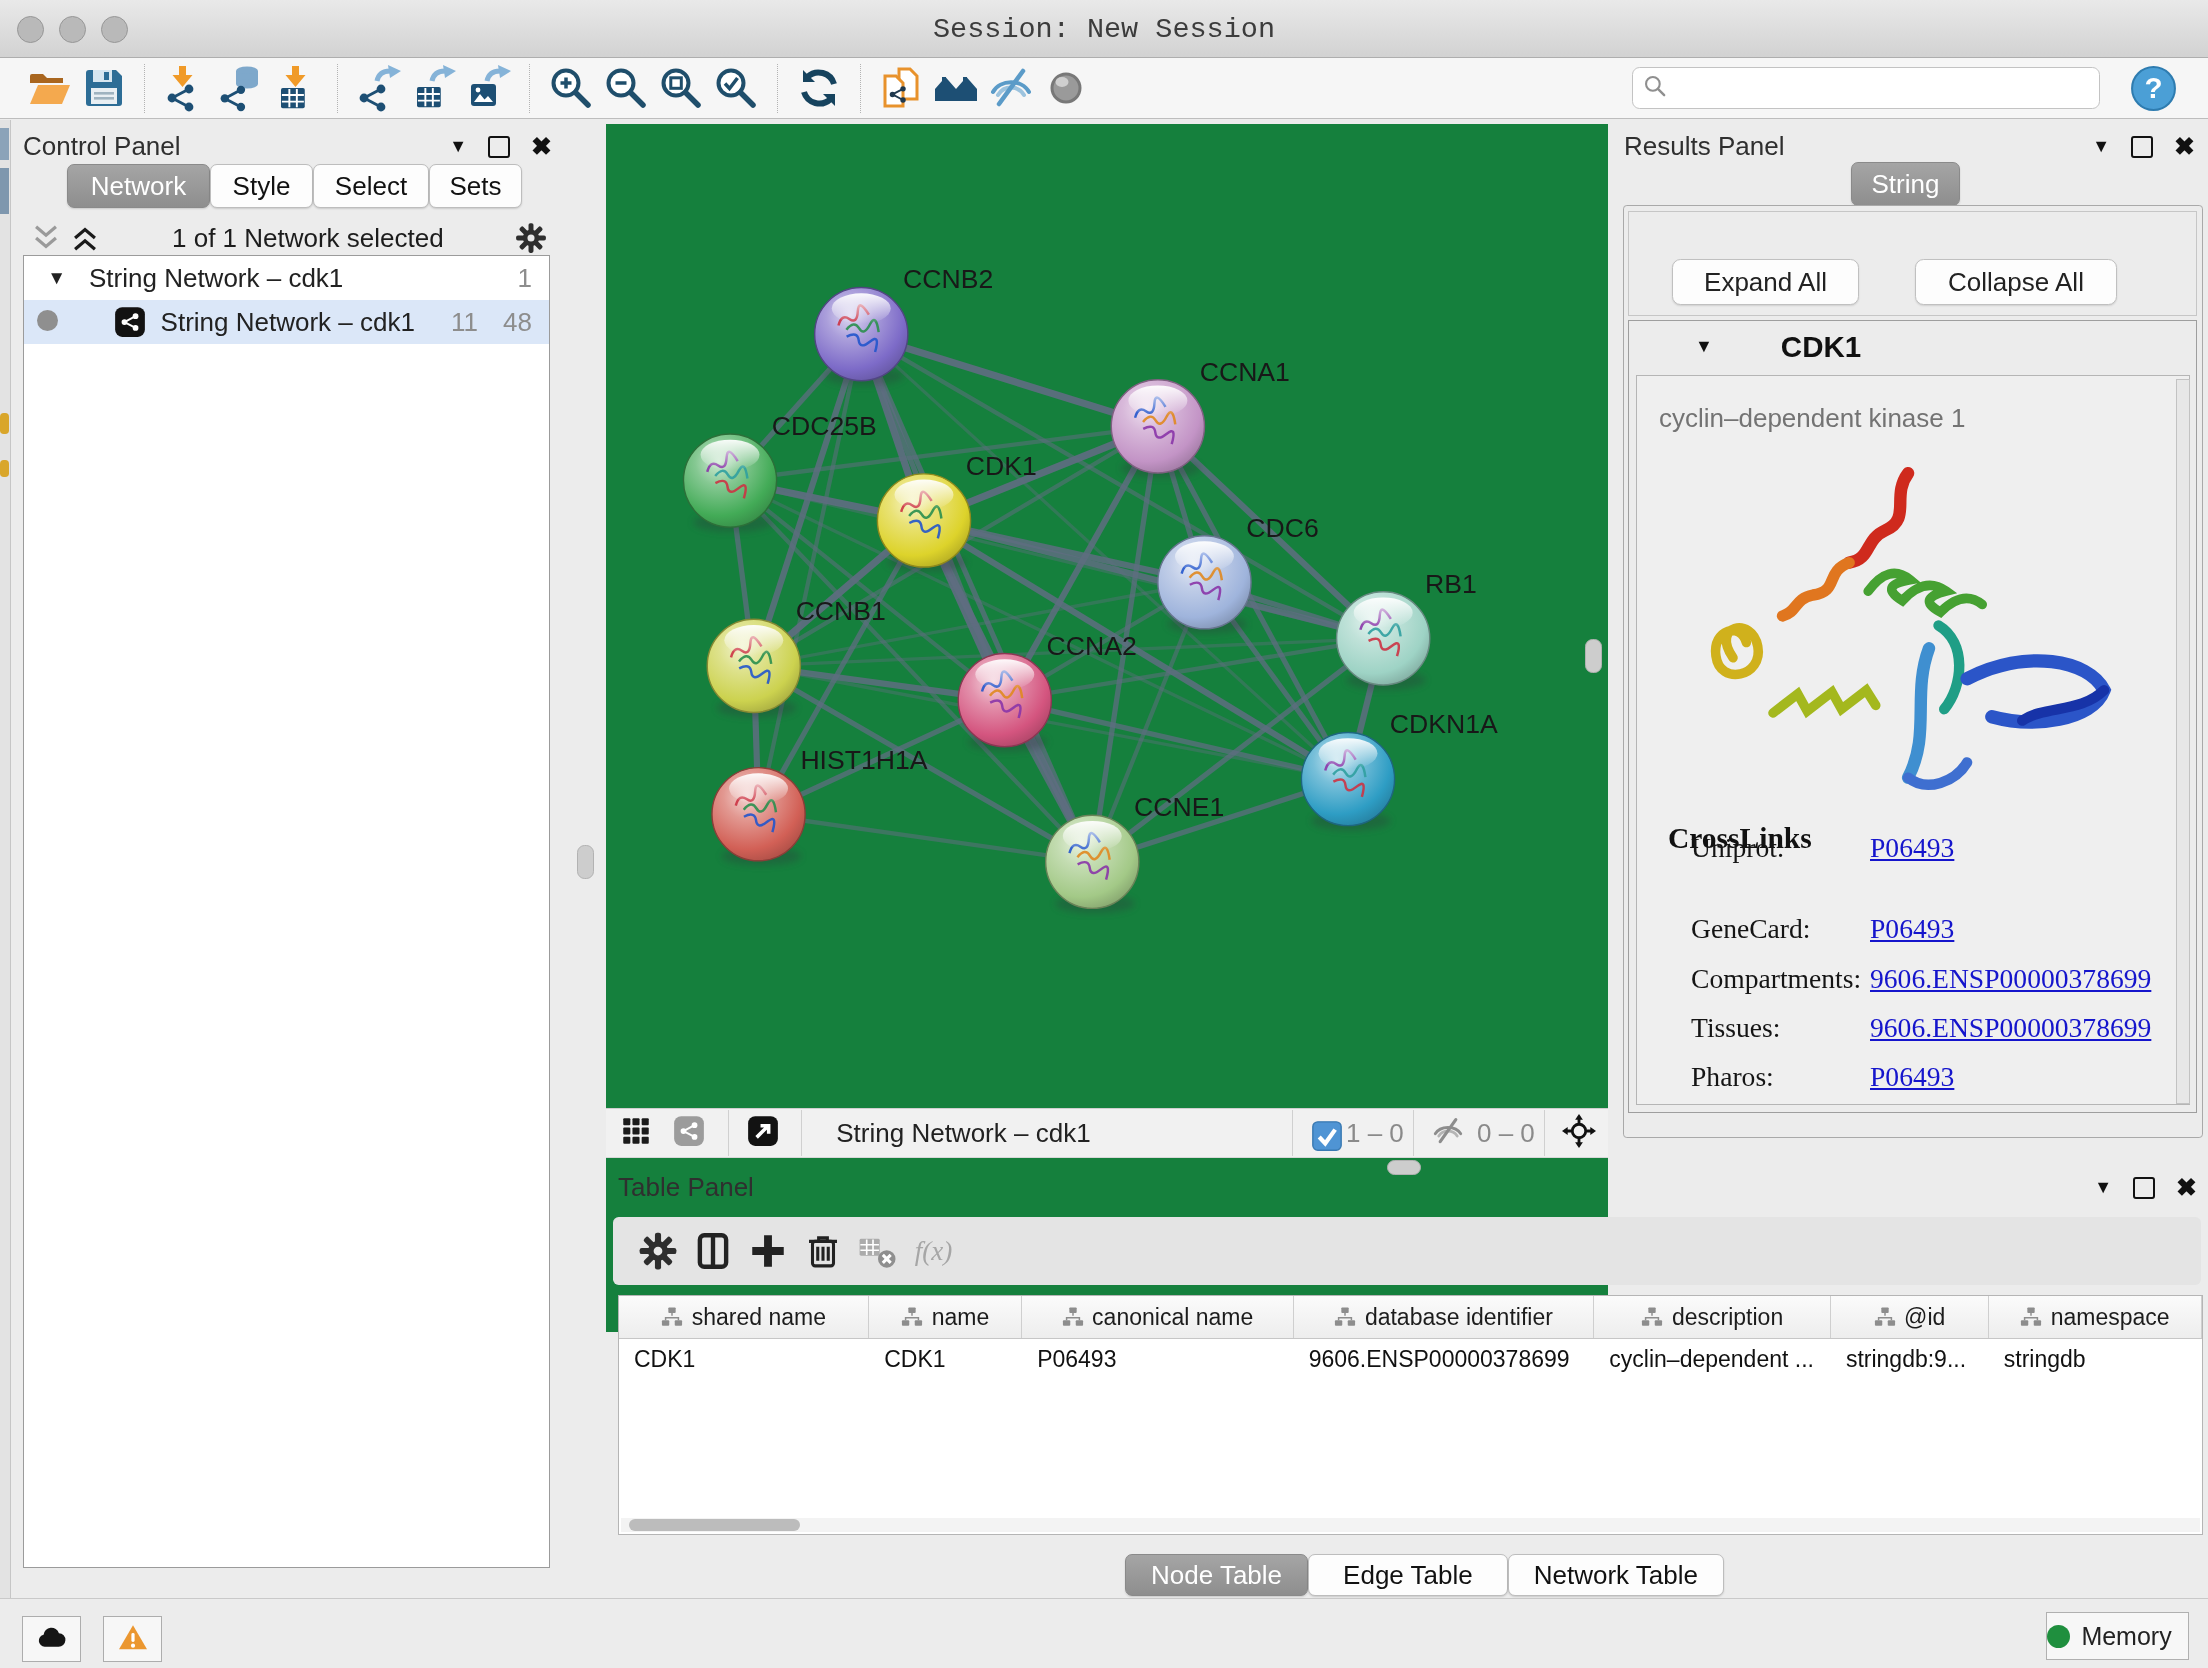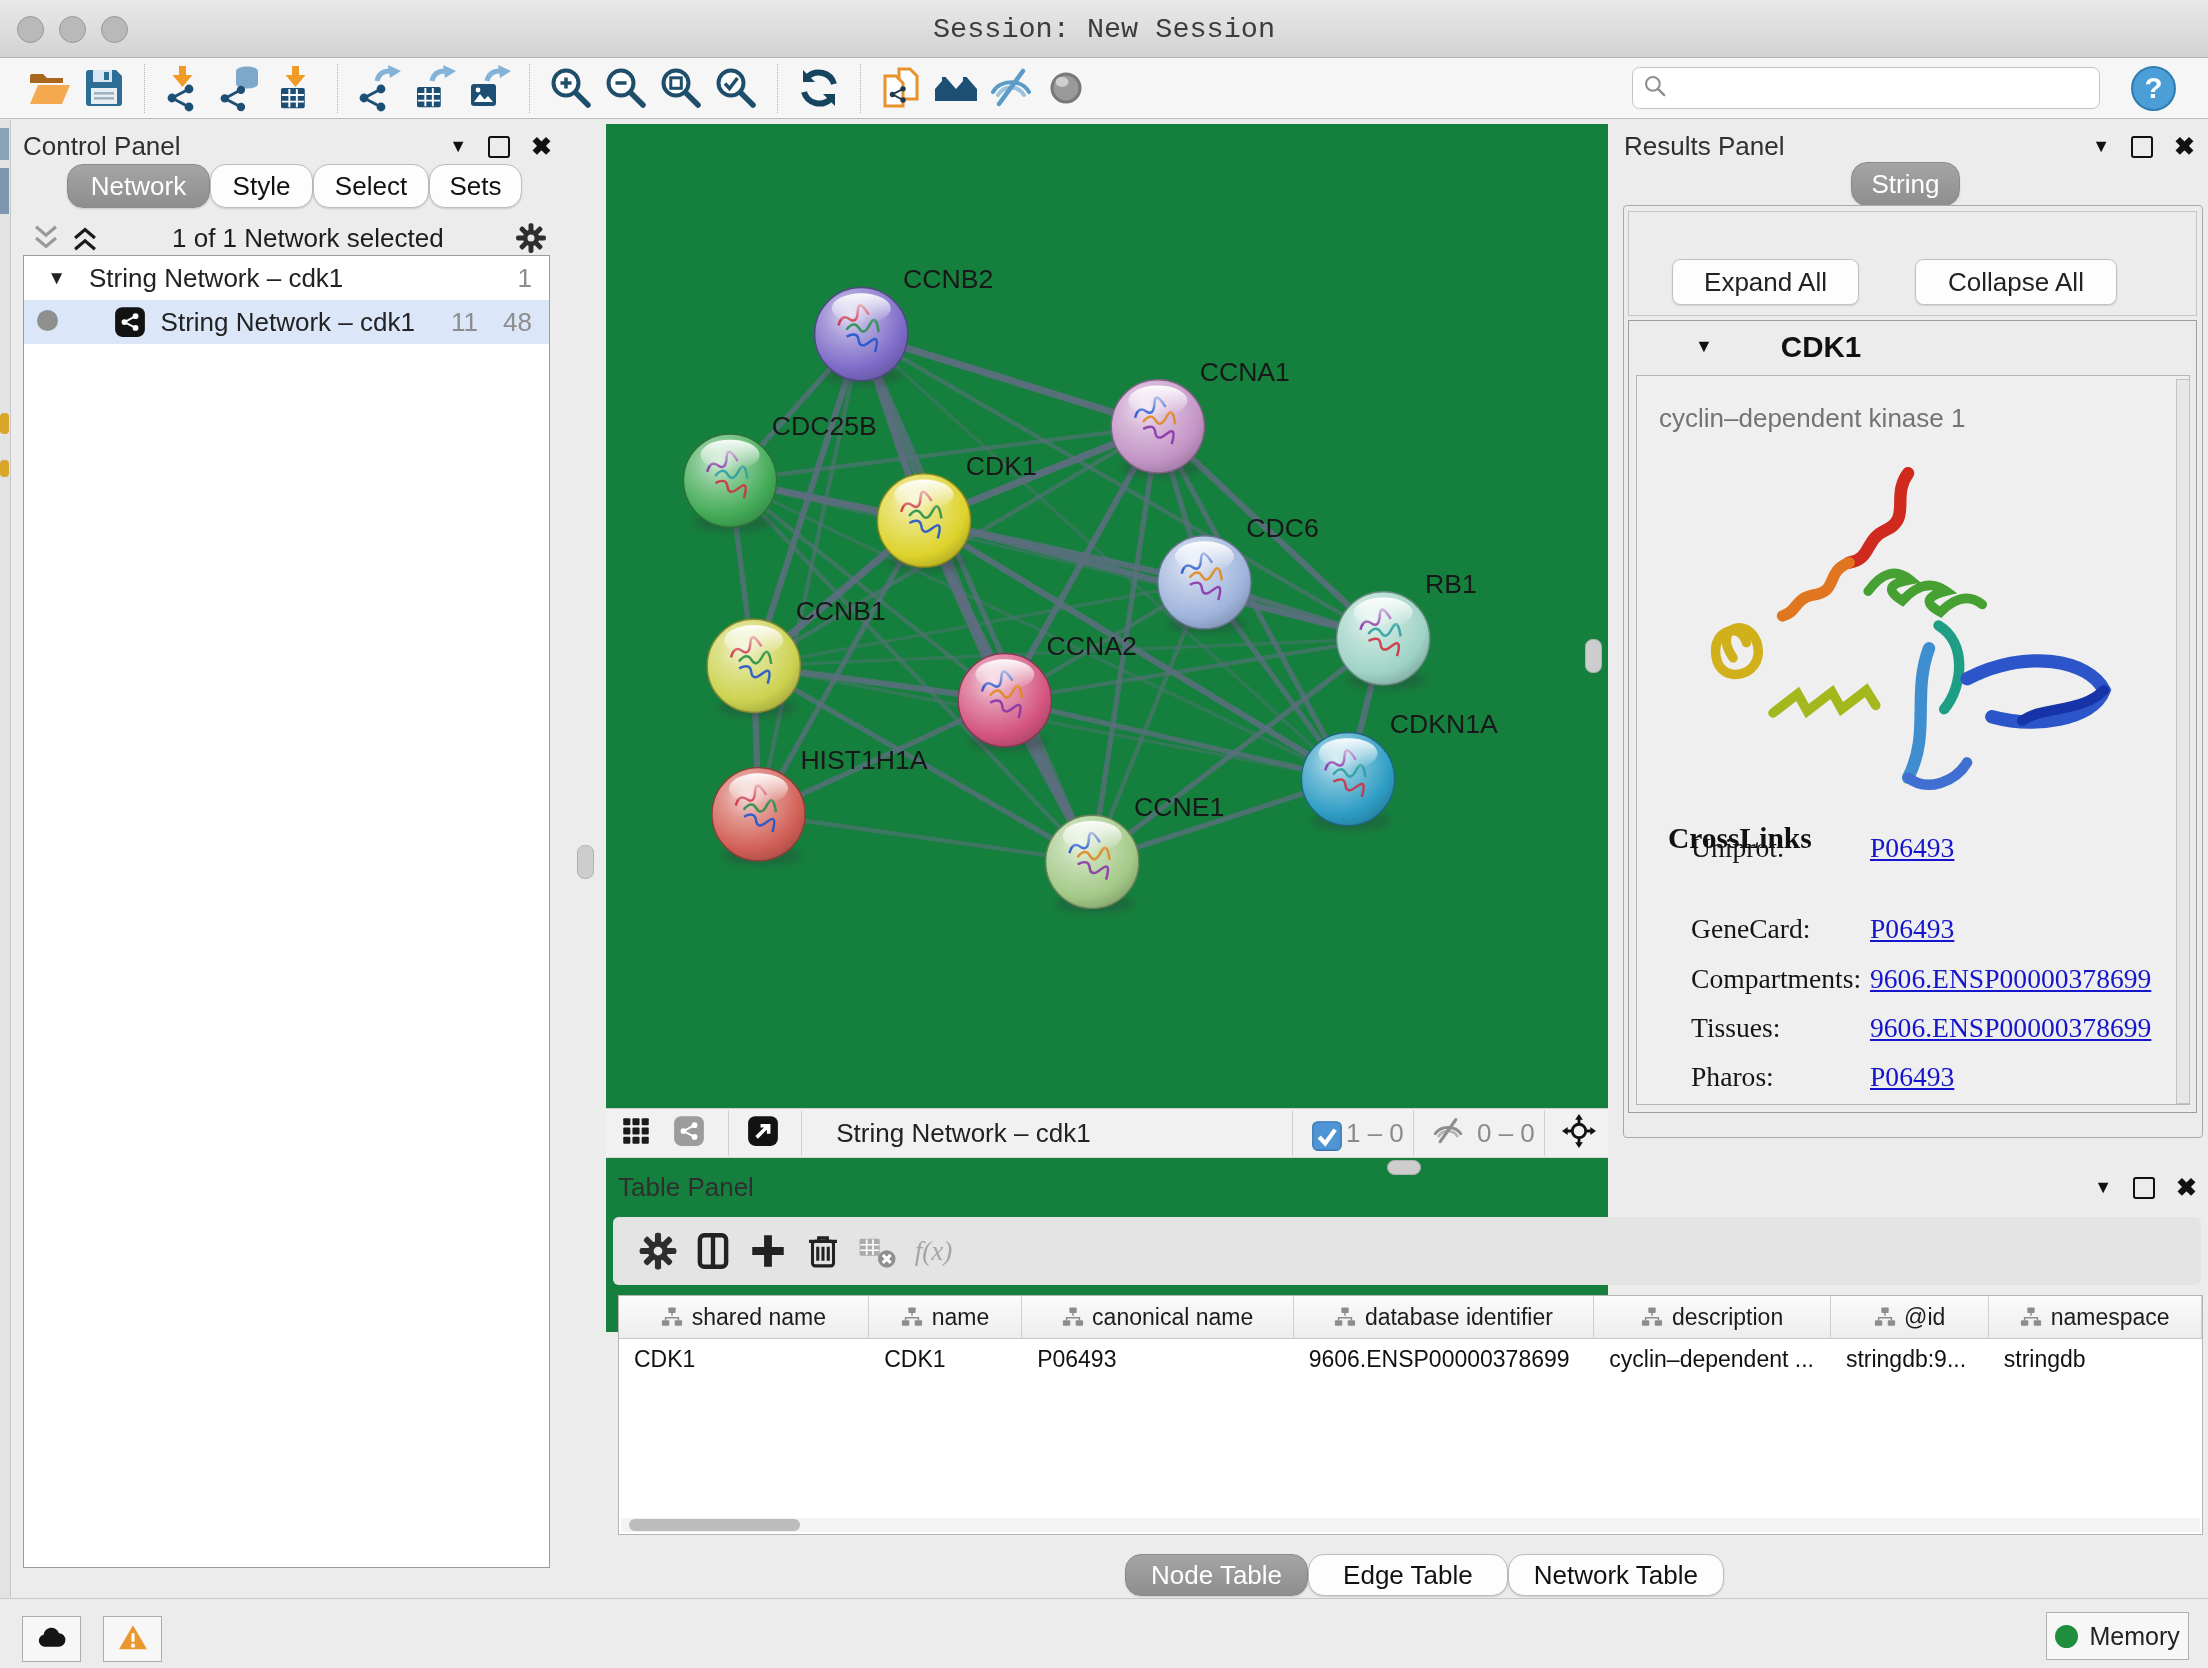--- a/index.html
+++ b/index.html
@@ -25,21 +25,21 @@
   .searchbox input{border:none;outline:none;flex:1;font-size:23px;font-family:inherit;background:transparent;}
   .helpbtn{width:49px;height:49px;margin-right:9.5px;cursor:pointer;}
   .helpbtn svg{width:49px;height:49px;}
   
   .pane-title{font-size:26px;color:#2f2f2f;}
   .pane-ctl{display:flex;align-items:center;gap:21px;}
   .caret{font-size:18px;color:#111;cursor:pointer;}
   .floatbox{width:18px;height:18px;border:2.9px solid #111;border-radius:2.9px;cursor:pointer;}
   .closex{font-size:25px;font-weight:bold;color:#111;cursor:pointer;line-height:1;}
   .tab{height:42px;display:flex;align-items:center;justify-content:center;font-size:26px;
-    background:#fdfdfd;border:1px solid #bdbdbd;color:#111;cursor:pointer;border-radius:16px;box-shadow:0 1px 1.9px rgba(0,0,0,.15);}
+    background:#fdfdfd;border:1px solid #bdbdbd;color:#111;cursor:pointer;border-radius:7px;box-shadow:0 1px 1.9px rgba(0,0,0,.15);}
   .tab.sel{background:linear-gradient(#a5a5a5,#8e8e8e);color:#fff;border-color:#8a8a8a;}
   
   .ctl-head{position:absolute;left:23px;top:131px;width:529px;display:flex;align-items:center;}
   .ctab-row{position:absolute;left:67px;top:164px;display:flex;}
   .net-hdr{position:absolute;left:28.5px;top:217px;width:519px;height:42px;display:flex;align-items:center;}
   .chev{width:34px;height:34px;cursor:pointer;}
   .tree-box{position:absolute;left:23px;top:255px;width:527px;height:1313px;background:#fff;
     border:1.9px solid #9b9b9b;box-sizing:border-box;overflow:hidden;}
   .tree-row{height:44px;display:flex;align-items:center;font-size:26px;cursor:pointer;}
   .tree-row.sel{background:#dbe7f8;}
@@ -94,21 +94,21 @@
     overflow:hidden;white-space:nowrap;cursor:pointer;}
   .hscroll{position:absolute;left:621px;top:1518px;width:1579px;height:14.3px;background:#f3f3f3;}
   .hthumb{position:absolute;left:7.6px;top:1px;width:171px;height:12.4px;background:#bcbcbc;border-radius:6.7px;cursor:pointer;}
   .bot-tabs{position:absolute;left:1125px;top:1554px;display:flex;}
   
   .statusbar{position:absolute;left:0;top:1598px;width:2208px;height:70px;background:#ececec;border-top:1.9px solid #c9c9c9;}
   .sb-btn{position:absolute;top:17px;width:57px;height:44px;background:#f7f7f7;border:1.9px solid #adadad;
     display:flex;align-items:center;justify-content:center;cursor:pointer;}
   .sb-btn svg{width:32px;height:32px;}
   .mem-btn{position:absolute;right:19px;top:13.3px;width:141px;height:46px;background:#f7f7f7;border:1.9px solid #b0b0b0;
-    display:flex;align-items:center;justify-content:center;gap:11.4px;font-size:25px;cursor:pointer;}
+    display:flex;align-items:center;gap:11.4px;font-size:25px;cursor:pointer;}
   .mem-dot{width:23px;height:23px;border-radius:50%;background:#1f8f3e;}
   
   .edge-strip{position:absolute;left:0;top:120px;width:9.5px;height:1478px;background:#e3e3e3;border-right:1px solid #c6c6c6;}
   .sliver{position:absolute;left:0;width:8.6px;}
 </style>
 </head>
 <body>
 
 <div class="app">
 

